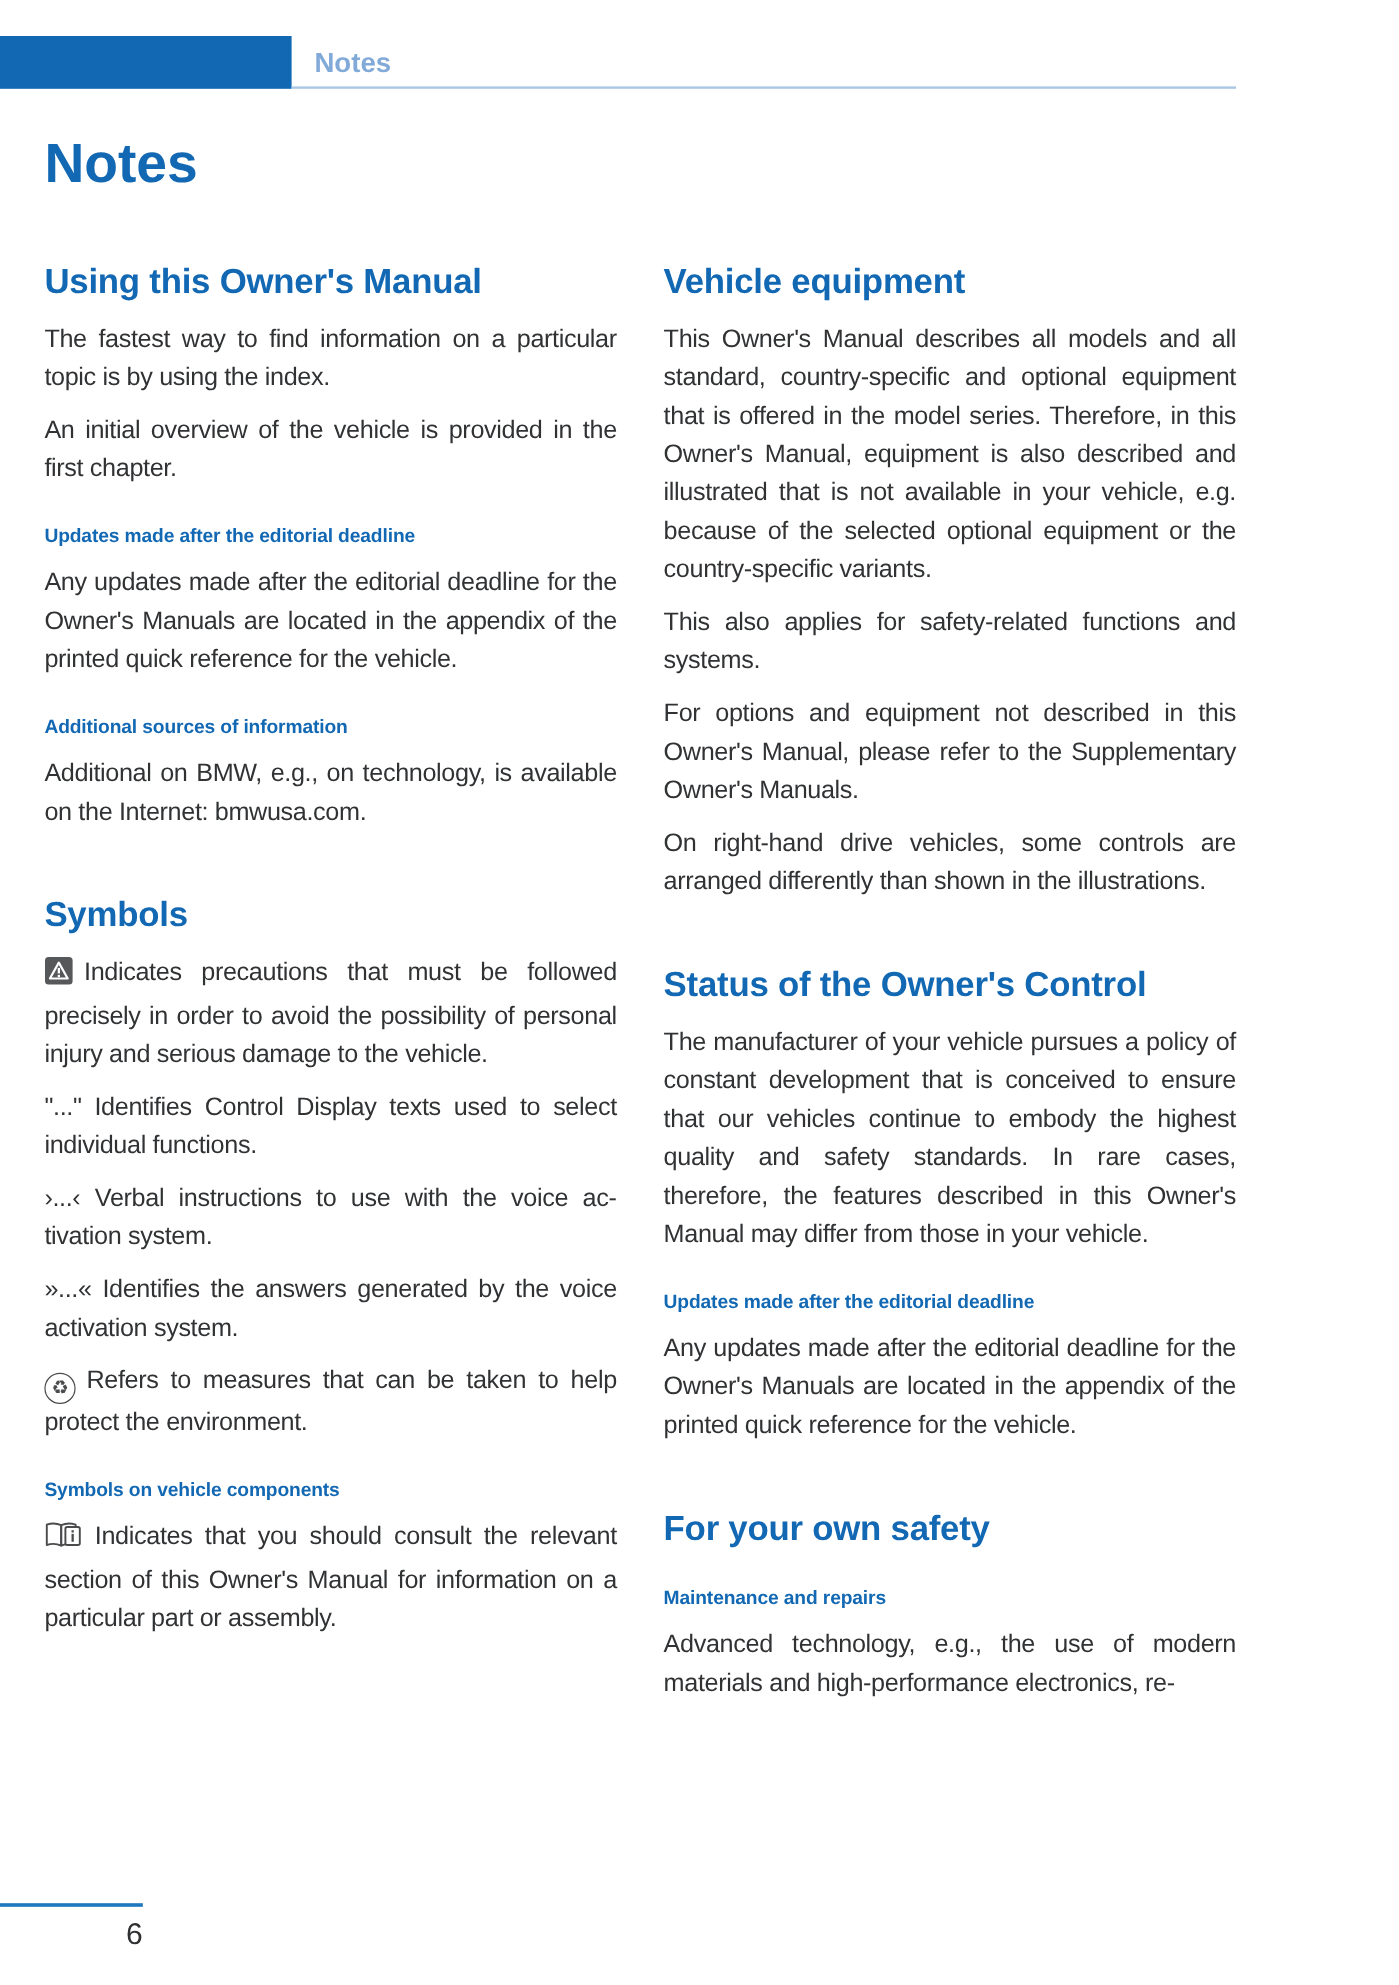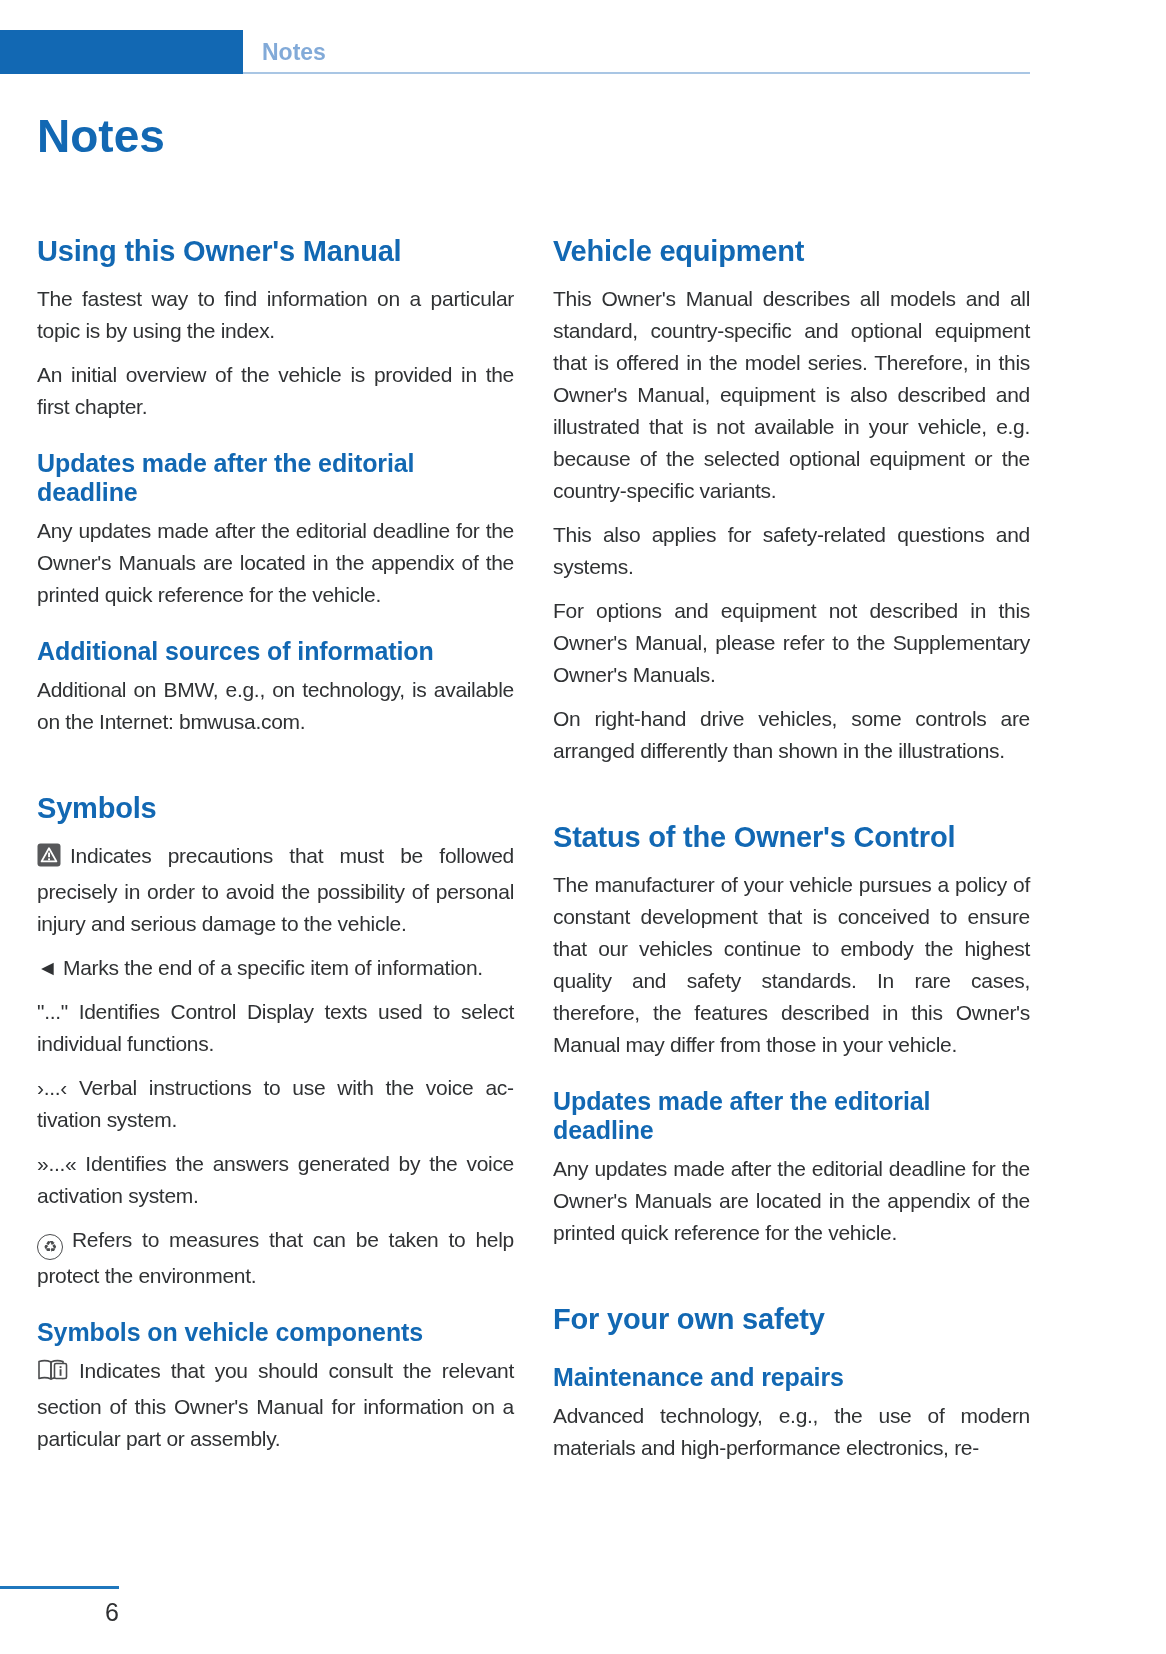--- a/index.html
+++ b/index.html
@@ -40,23 +40,23 @@
     margin-bottom: 55px;
   }
   .columns { display: flex; gap: 39px; }
   .col { width: 477px; }
 
   h2.section {
     font-size: 29px; line-height: 36px; font-weight: bold;
     color: #1268b3; letter-spacing: -0.2px;
     margin: 52px 0 14px 0;
   }
-  h2.section.first { margin-top: 16px; }
+  h2.section.first { margin-top: 0; }
   h3.subsection {
-    font-size: 25px; line-height: 29px; font-weight: bold;
+    font-size: 16px; line-height: 29px; font-weight: bold;
     color: #1268b3; letter-spacing: -0.1px;
     margin: 26px 0 8px 0;
   }
   p.body {
     font-size: 21px; line-height: 32px;
     letter-spacing: -0.3px;
     text-align: justify;
     -webkit-hyphens: manual; hyphens: manual;
     margin: 0 0 12px 0;
     color: #303234;
@@ -114,21 +114,20 @@
 
       <h2 class="section">Symbols</h2>
 
       <p class="body"><span class="sym-icon"><svg width="24" height="24" viewBox="0 0 24 24">
               <rect x="0.5" y="0.5" width="23" height="23" rx="3" fill="#57585a"></rect>
               <path d="M12 5.2 L19.4 18.4 L4.6 18.4 Z" fill="none" stroke="#ffffff" stroke-width="1.8" stroke-linejoin="round"></path>
               <rect x="11.1" y="9.6" width="1.9" height="4.6" fill="#ffffff"></rect>
               <rect x="11.1" y="15.4" width="1.9" height="1.9" fill="#ffffff"></rect>
             </svg></span><span>Indicates precautions that must be followed precisely in order to avoid the possibility of per­sonal injury and serious damage to the vehicle.</span></p>
 
-      <p class="body">◄ Marks the end of a specific item of informa­tion.</p>
 
       <p class="body">"..." Identifies Control Display texts used to se­lect individual functions.</p>
 
       <p class="body">›...‹ Verbal instructions to use with the voice ac­tivation system.</p>
 
       <p class="body">»...« Identifies the answers generated by the voice activation system.</p>
 
       <p class="body"><span class="recycle-icon">♻</span><span>Refers to measures that can be taken to help protect the environment.</span></p>
 
       <h3 class="subsection">Symbols on vehicle components</h3>
@@ -140,21 +139,21 @@
               <rect x="22.6" y="8.2" width="1.9" height="1.9" fill="#4a4b4d"></rect>
               <rect x="22.6" y="11.2" width="1.9" height="6.6" fill="#4a4b4d"></rect>
             </svg></span><span>Indicates that you should consult the rele­vant section of this Owner's Manual for infor­mation on a particular part or assembly.</span></p>
 
     </div>
 
     <div class="col">
 
       <h2 class="section first">Vehicle equipment</h2>
       <p class="body">This Owner's Manual describes all models and all standard, country-specific and optional equipment that is offered in the model series. Therefore, in this Owner's Manual, equipment is also described and illustrated that is not availa­ble in your vehicle, e.g. because of the selected optional equipment or the country-specific var­iants.</p>
-      <p class="body">This also applies for safety-related questions and systems.</p>
+      <p class="body">This also applies for safety-related functions and systems.</p>
       <p class="body">For options and equipment not described in this Owner's Manual, please refer to the Supple­mentary Owner's Manuals.</p>
       <p class="body">On right-hand drive vehicles, some controls are arranged differently than shown in the illustra­tions.</p>
 
       <h2 class="section">Status of the Owner's Control</h2>
       <p class="body">The manufacturer of your vehicle pursues a pol­icy of constant development that is conceived to ensure that our vehicles continue to embody the highest quality and safety standards. In rare cases, therefore, the features described in this Owner's Manual may differ from those in your vehicle.</p>
 
       <h3 class="subsection">Updates made after the editorial deadline</h3>
       <p class="body">Any updates made after the editorial deadline for the Owner's Manuals are located in the appen­dix of the printed quick reference for the vehicle.</p>
 
       <h2 class="section">For your own safety</h2>

